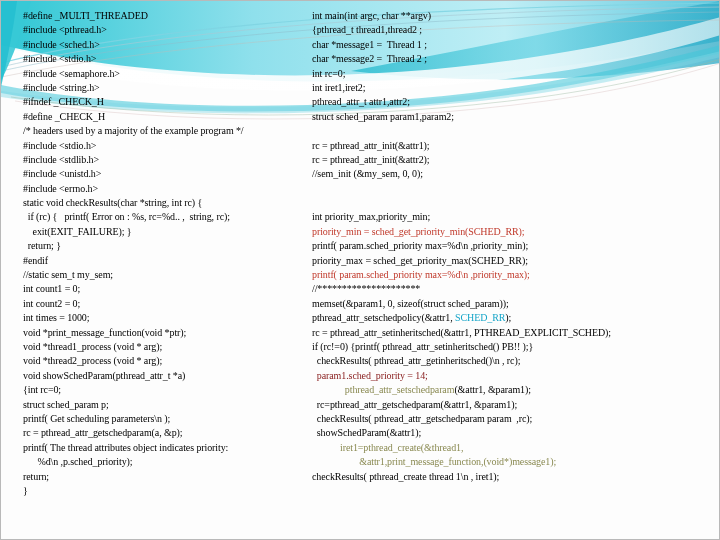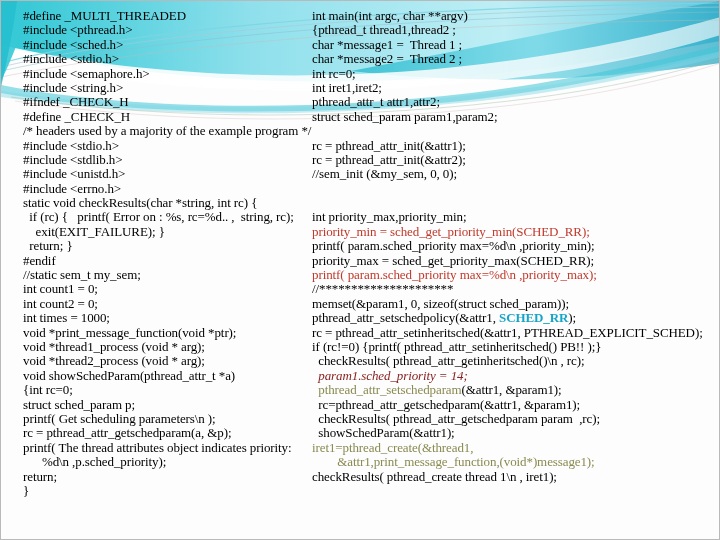--- a/index.html
+++ b/index.html
@@ -9,33 +9,33 @@
 
   #slide{position:relative;width:720px;height:540px;box-sizing:border-box;
          border:1px solid #b9b9b9;background:#fdfdfd;overflow:hidden;}
 
   
   #decor{position:absolute;left:0;top:0;width:720px;height:130px;z-index:0;
          pointer-events:none;}
 
   
   .col{position:absolute;z-index:2;top:8px;
-       font-size:13px;line-height:14.4px;color:#000000;
+       font-size:10px;line-height:14.4px;color:#000000;
        white-space:pre;letter-spacing:-0.1px;}
   #col-left{left:22px;width:300px;}
   #col-right{left:311px;width:386px;}
 
   .ln{height:14.4px;display:block;}
   .ln.blank{color:transparent;}
 
   
   .c-red   {color:#C0392B;}
-  .c-maroon{color:#8B2222;font-style:italic;}
-  .c-olive {color:#8A8A52;}
-  .c-cyan  {color:#16A5C8;font-weight:bold;}
+  .c-maroon{color:#8B2222;}
+  .c-olive {color:#8A8A52;margin-left:28px;}
+  .c-cyan  {color:#16A5C8;font-weight:normal;}
 </style>
 </head>
 <body>
 
 <div id="slide">
 
   <svg id="decor" viewBox="0 0 720 130" preserveAspectRatio="none">
     <defs>
       <linearGradient id="g1" x1="0" y1="0" x2="1" y2="0">
         <stop offset="0" stop-color="#2FC7D4"></stop>

